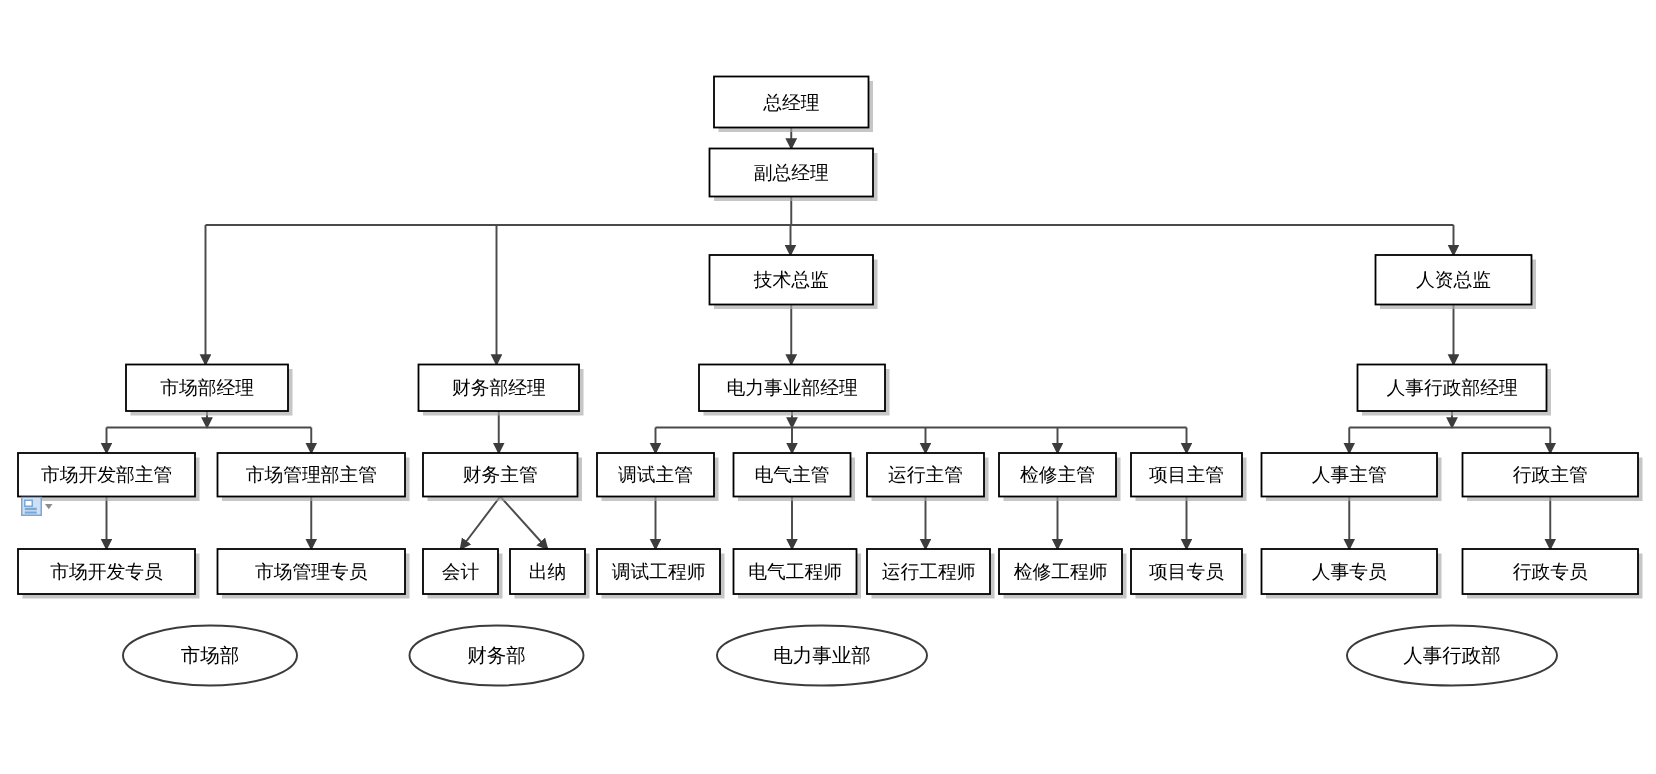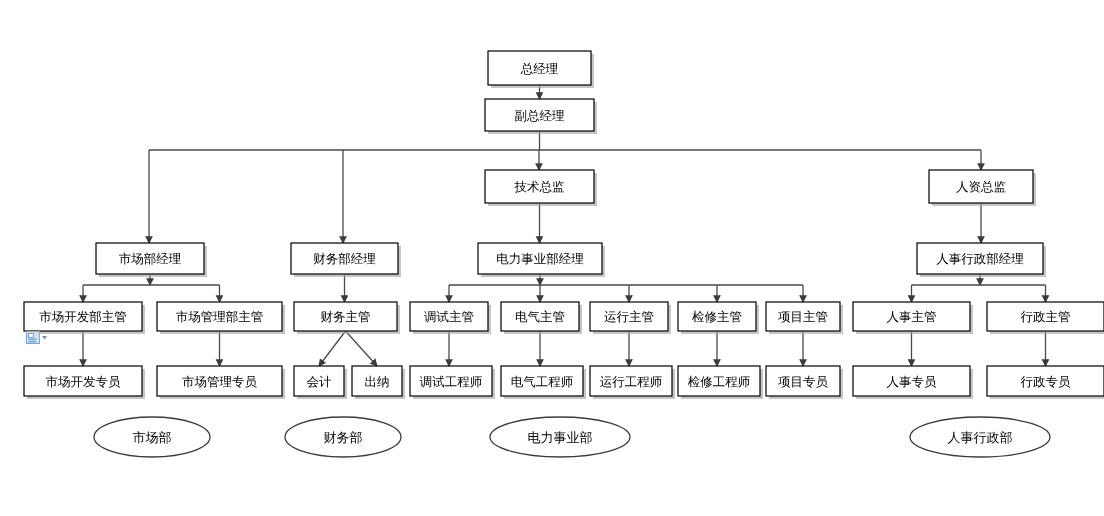--- a/index.html
+++ b/index.html
@@ -2,21 +2,21 @@
 <html><head>
 <meta charset="utf-8">
 <title>组织结构图</title>
 <style>
   html,body{margin:0;padding:0;background:#ffffff;}
   body{
     width:1104px;height:516px;overflow:hidden;
     font-family:"DejaVu Sans","Liberation Sans",sans-serif;
     background:#ffffff;position:relative;
   }
-  #chart-root{position:absolute;left:12px;top:0;width:992px;height:516px;}
+  #chart-root{position:absolute;left:0;top:0;width:992px;height:516px;}
   svg{display:block;}
   .node-box{fill:#ffffff;stroke:#000000;stroke-width:1.2;}
   .node-shadow{fill:#a8a8a8;stroke:none;opacity:.65;}
   .node-text{
     font-family:"DejaVu Sans","Liberation Sans",sans-serif;
     font-size:12.5px;fill:#000000;text-anchor:middle;
     dominant-baseline:middle;
   }
   .dept-ellipse{fill:#ffffff;stroke:#3b3b3b;stroke-width:1.3;}
   .dept-text{

